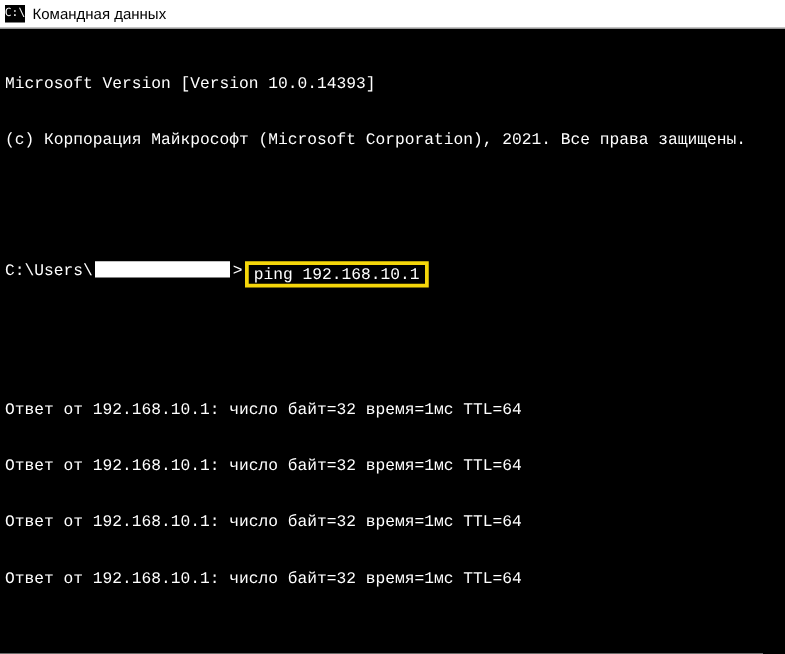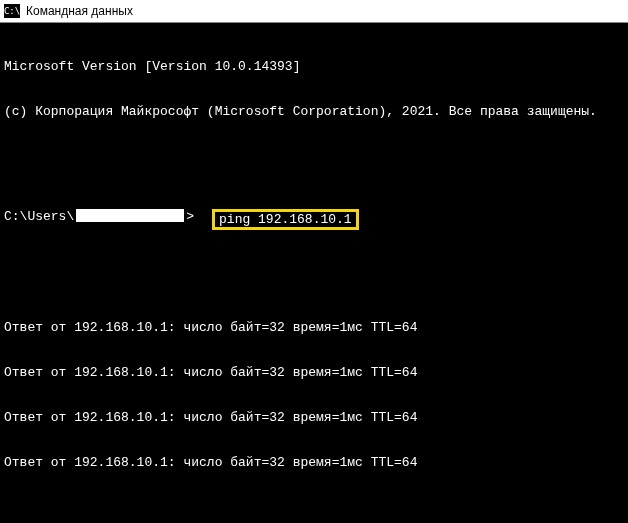--- a/index.html
+++ b/index.html
@@ -58,21 +58,21 @@
     background: #ffffff;
     height: 13px;
     vertical-align: middle;
     margin: 0 2px;
   }
   .wb1 { width: 108px; }
   .ylbox {
     display: inline-block;
     border: 3px solid #f5d60a;
     padding: 0 4px;
-    margin-left: 18px;
+    margin-left: 2px;
     line-height: 15px;
   }
 </style>
 </head>
 <body>
 
 <div class="window">
 
   <div class="titlebar">
     <span class="icon">C:\</span>

